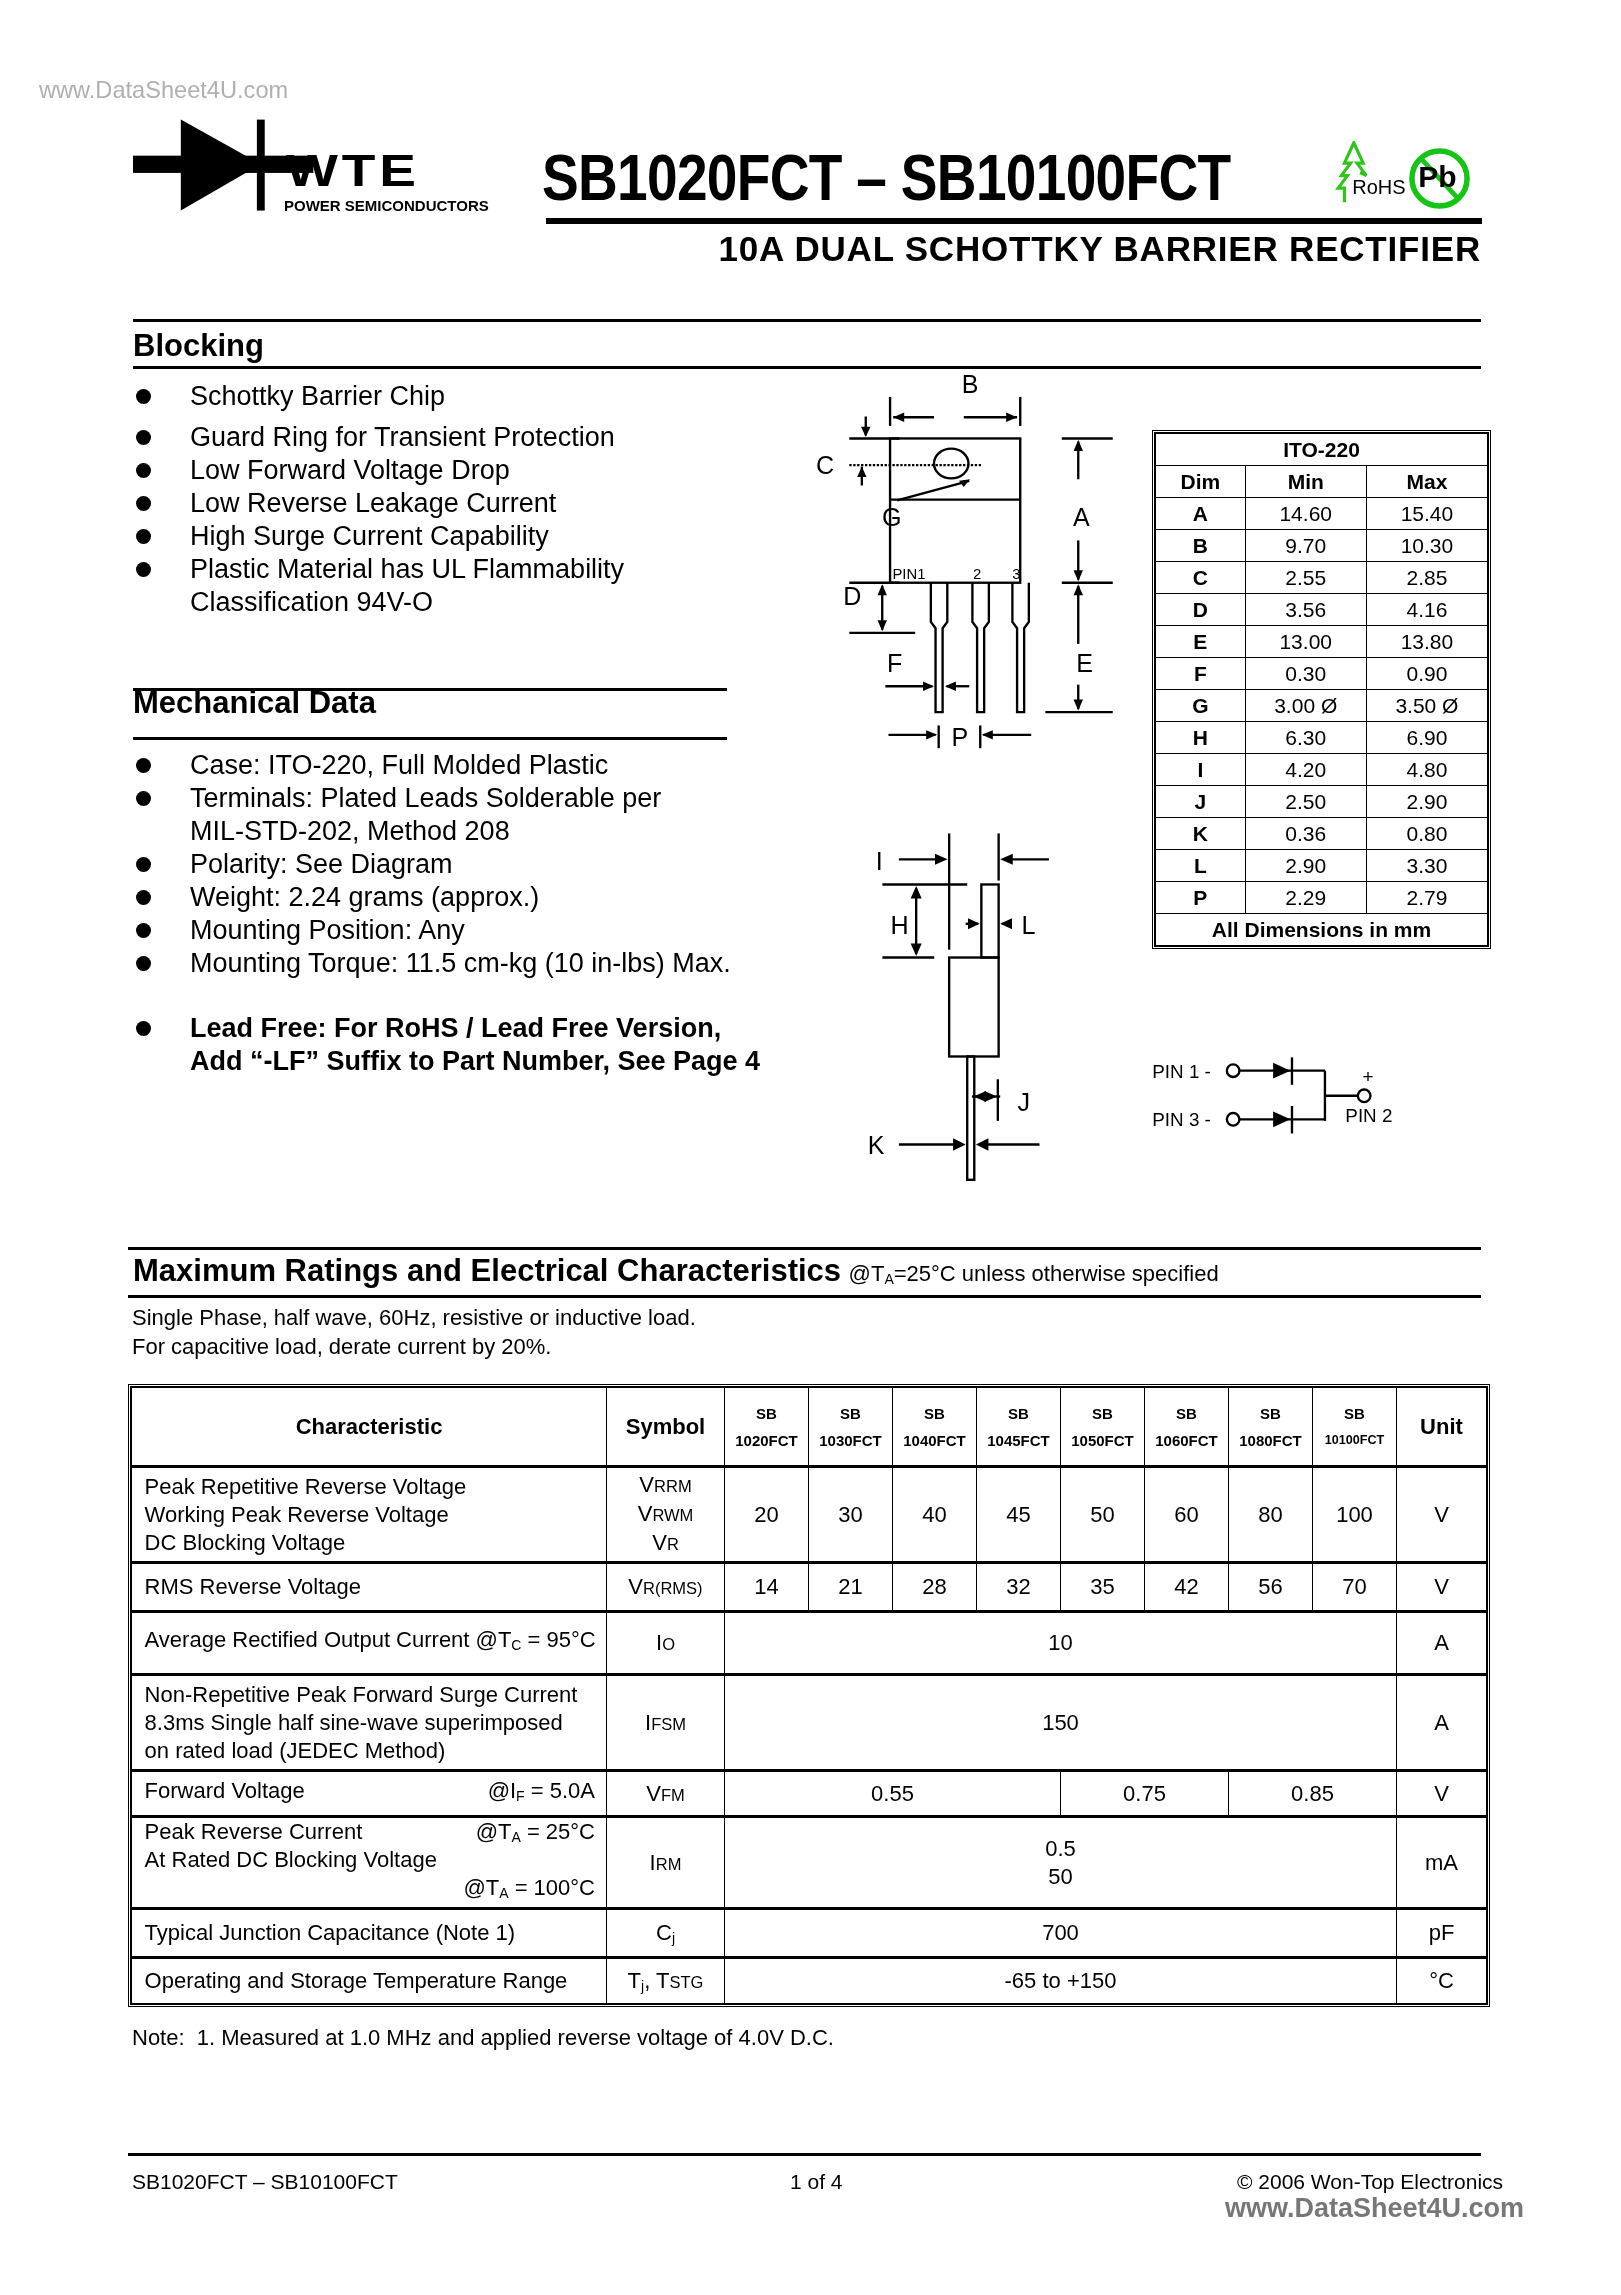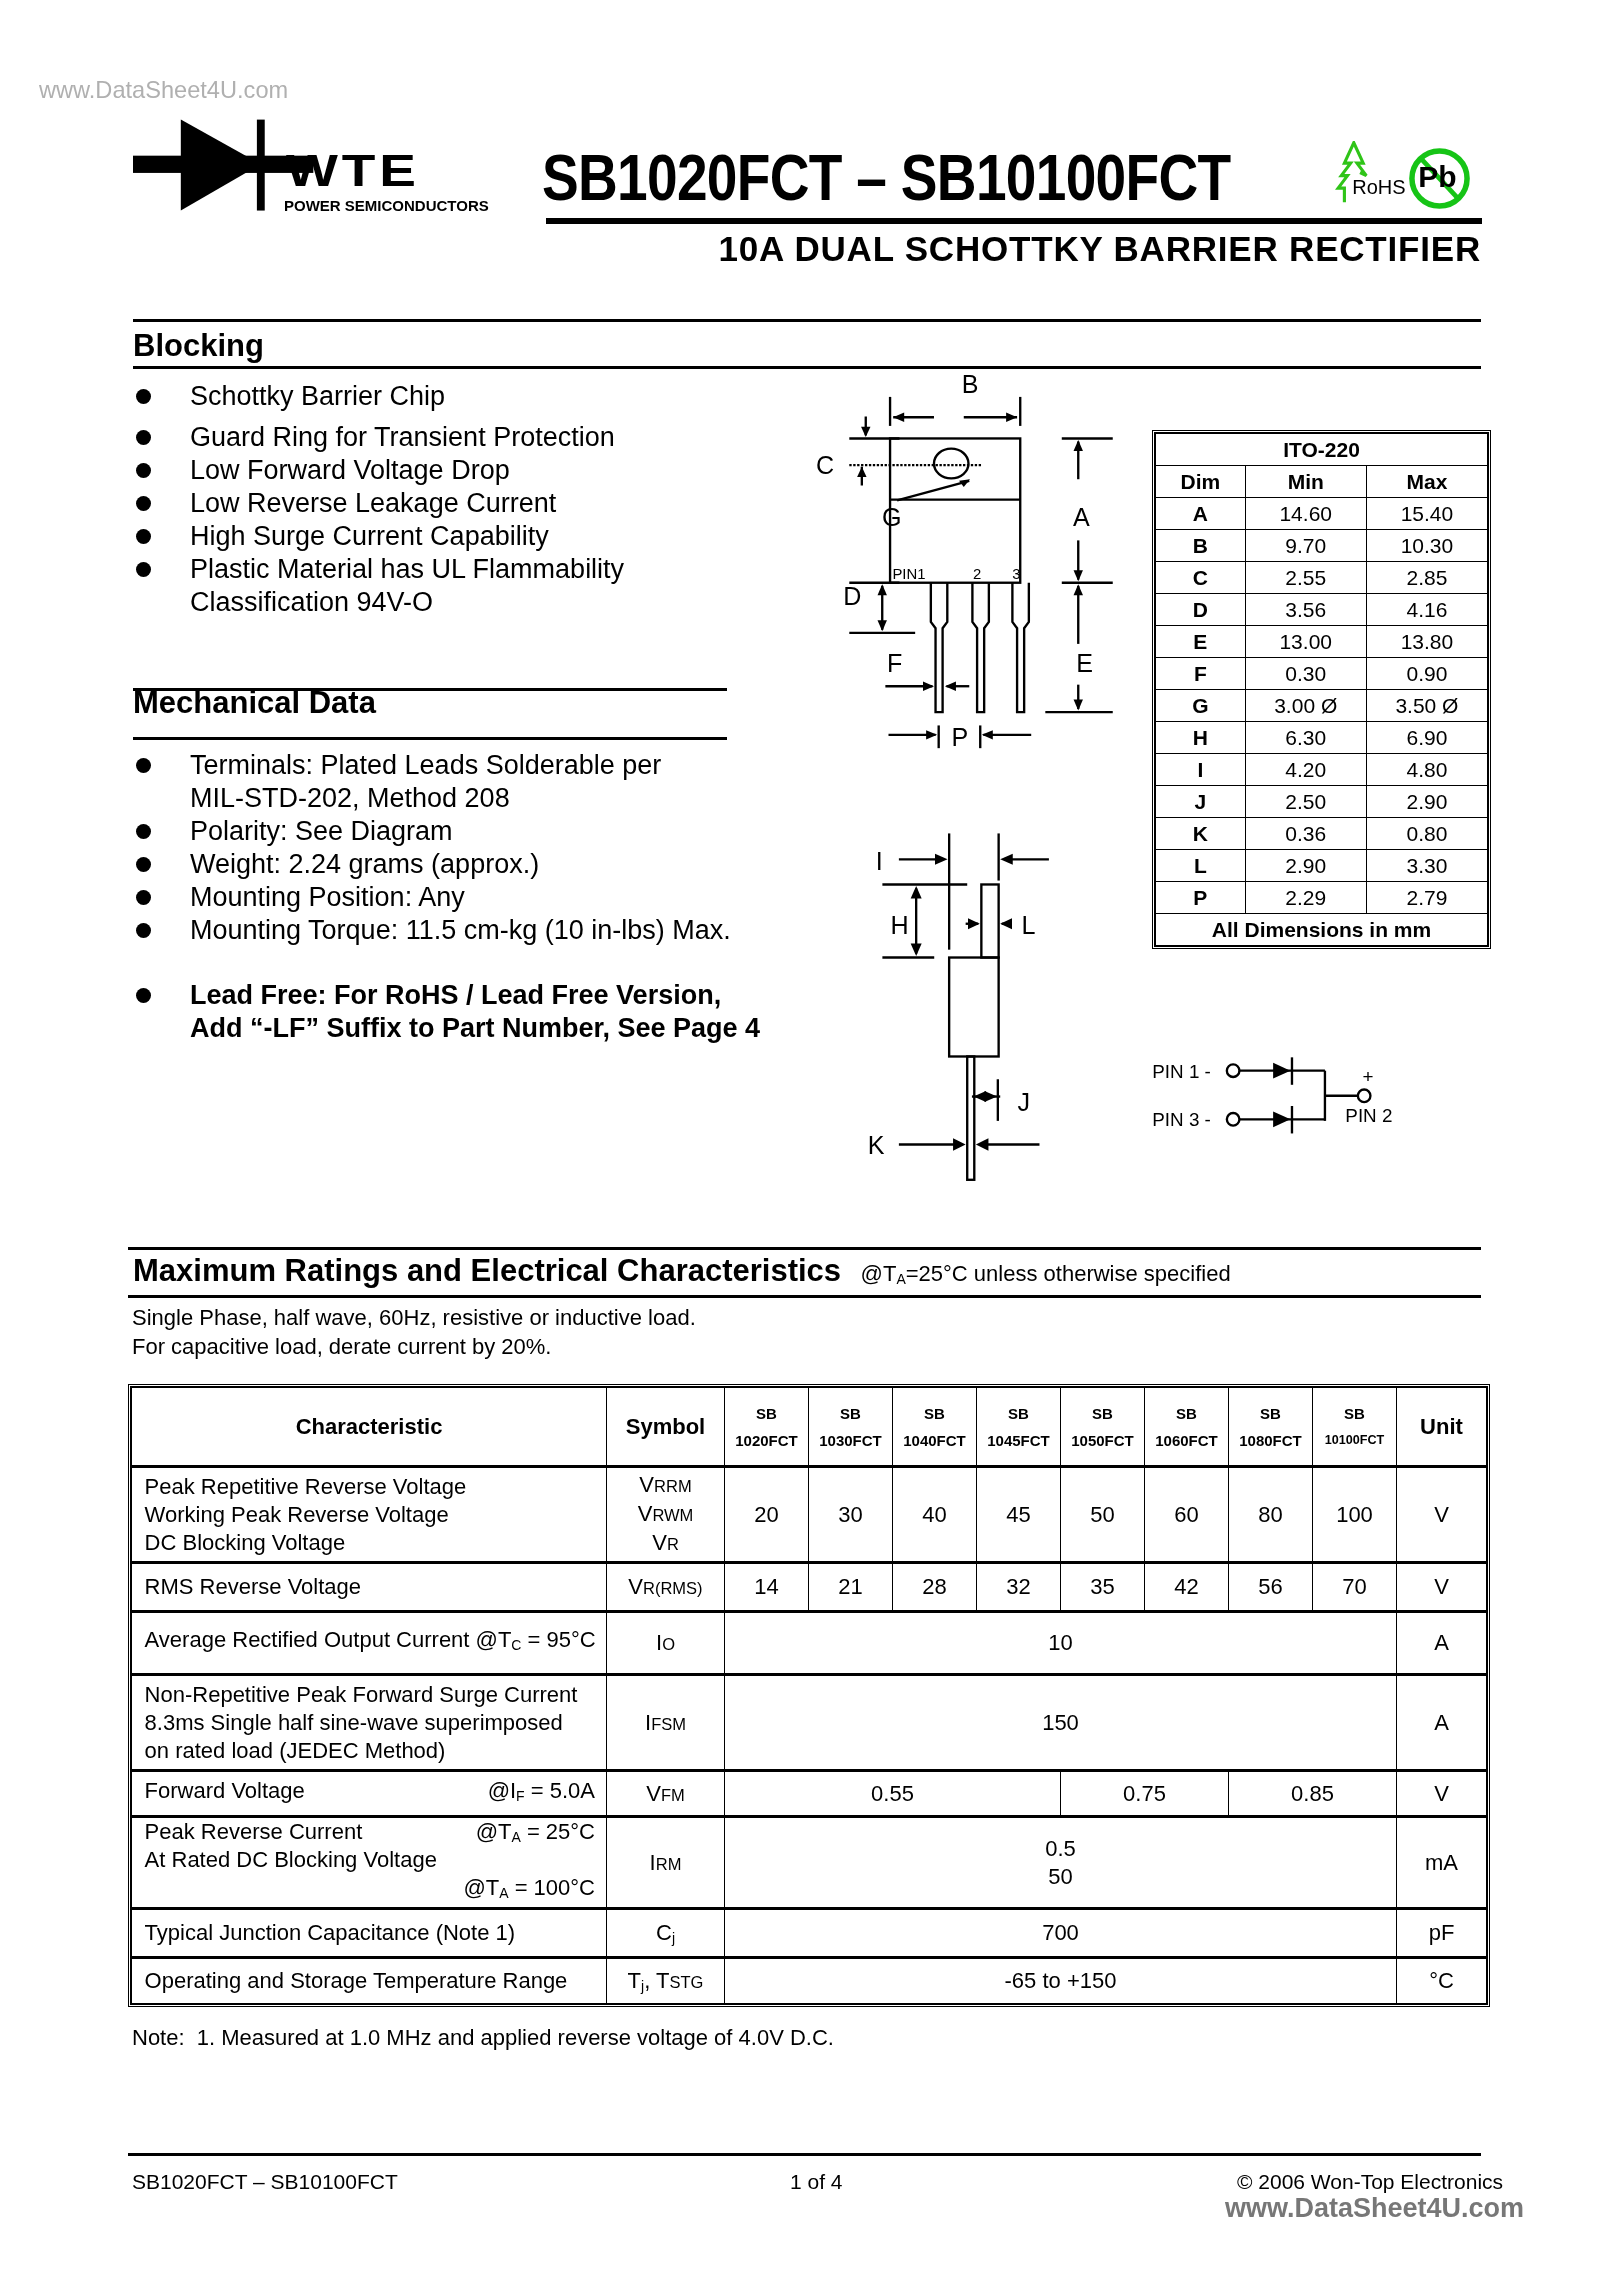--- a/index.html
+++ b/index.html
@@ -82,20 +82,21 @@
   <li><span class="dot"></span><span>Low Forward Voltage Drop</span></li>
   <li><span class="dot"></span><span>Low Reverse Leakage Current</span></li>
   <li><span class="dot"></span><span>High Surge Current Capability</span></li>
   <li><span class="dot"></span><span>Plastic Material has UL Flammability</span><br><span>Classification 94V-O</span></li>
 </ul>
 
 <div class="abs rule" style="left:133px;top:688px;width:594px;height:3.1px;"></div>
 <div class="abs section-h" style="left:133px;top:685px;">Mechanical Data</div>
 <div class="abs rule" style="left:133px;top:737px;width:594px;height:3.1px;"></div>
 <ul class="abs bullets" style="left:133px;top:749px;width:675px;">
+  <li><span class="dot"></span><span>Case: ITO-220, Full Molded Plastic</span></li>
   <li><span class="dot"></span><span>Terminals: Plated Leads Solderable per</span><br><span>MIL-STD-202, Method 208</span></li>
   <li><span class="dot"></span><span>Polarity: See Diagram</span></li>
   <li><span class="dot"></span><span>Weight: 2.24 grams (approx.)</span></li>
   <li><span class="dot"></span><span>Mounting Position: Any</span></li>
   <li><span class="dot"></span><span>Mounting Torque: 11.5 cm-kg (10 in-lbs) Max.</span></li>
   <li class="bold"><span class="dot"></span><span>Lead Free: For RoHS / Lead Free Version,</span><br><span>Add “-LF” Suffix to Part Number, See Page 4</span></li>
 </ul>
 
 <svg class="abs" style="left:785px;top:369px;" width="345" height="440" viewBox="0 0 440 560" font-family="Liberation Sans, sans-serif" font-size="32">
   <g stroke="#000" stroke-width="3" fill="none">
@@ -317,21 +318,21 @@
   </g>
   <text x="8" y="43">PIN 1 -</text>
   <text x="8" y="104">PIN 3 -</text>
   <text x="254" y="99">PIN 2</text>
   <text x="276" y="50">+</text>
 </svg>
 
 <div class="abs rule" style="left:128px;top:1247px;width:1353px;height:3.1px;"></div>
 <div class="abs" style="left:133px;top:1253px;white-space:nowrap;">
   <span class="section-h">Maximum Ratings and Electrical Characteristics</span>
-  <span style="font-size:22px;margin-left:16px;"><span>@T</span><sub>A</sub><span>=25°C unless otherwise specified</span></span>
+  <span style="font-size:22px;margin-left:4px;"><span>@T</span><sub>A</sub><span>=25°C unless otherwise specified</span></span>
 </div>
 <div class="abs rule" style="left:128px;top:1295px;width:1353px;height:3.1px;"></div>
 <div class="abs mr-note" style="left:132px;top:1303px;">
   <div>Single Phase, half wave, 60Hz, resistive or inductive load.</div>
   <div>For capacitive load, derate current by 20%.</div>
 </div>
 
 <div class="abs main-table">
   <table>
     <colgroup>

